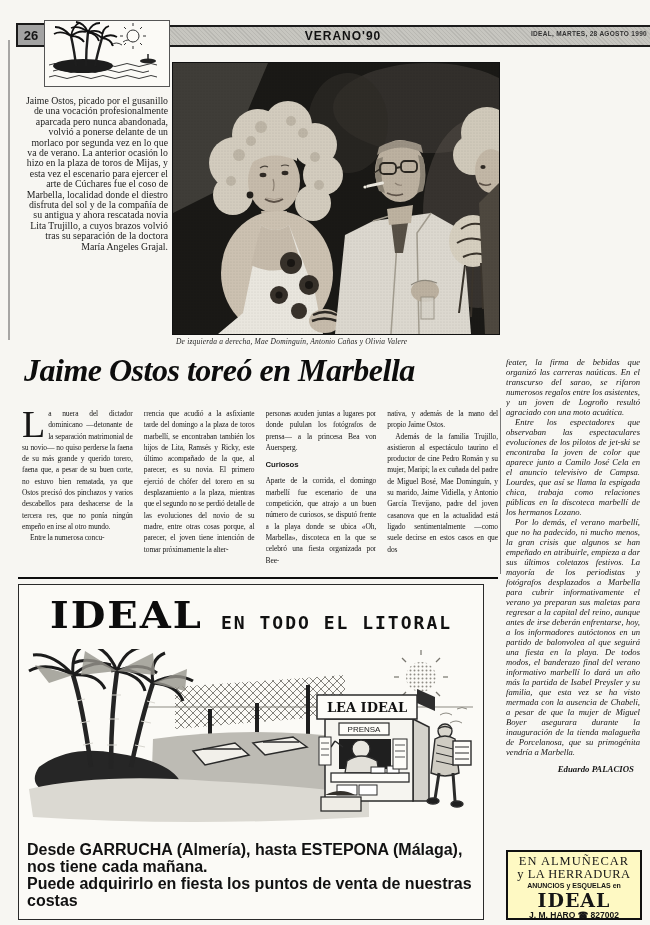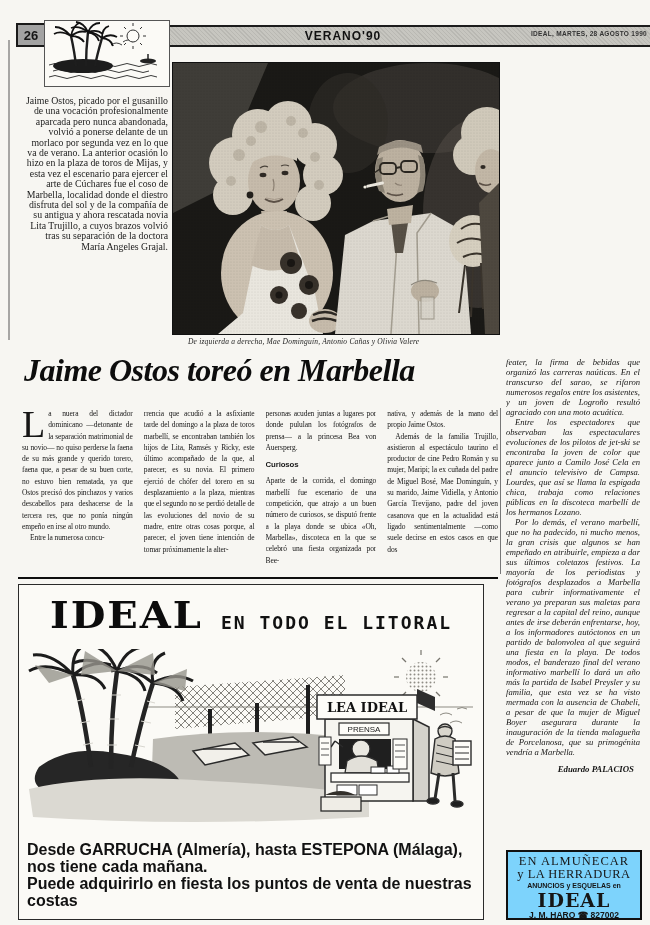--- a/index.html
+++ b/index.html
@@ -39,21 +39,21 @@
   .lead{
     position:absolute;left:20px;top:96px;width:148px;height:200px;overflow:hidden;
     font-size:9.8px;line-height:10.4px;text-align:right;color:#1b1b1b;
   }
   
   .photo{
     position:absolute;left:172px;top:62px;width:326px;height:271px;
     border:1px solid #111;background:#181818;overflow:hidden;
   }
   .caption{
-    position:absolute;left:188px;top:337px;width:320px;
+    position:absolute;left:176px;top:337px;width:320px;
     font-style:italic;font-size:7.5px;color:#222;letter-spacing:.2px;
   }
   
   .headline{
     position:absolute;left:24px;top:352px;width:478px;height:46px;
     font-weight:bold;font-style:italic;font-size:32px;letter-spacing:-.5px;
     white-space:nowrap;color:#0d0d0d;
   }
   
   .cols{
@@ -94,21 +94,21 @@
     font-family:"DejaVu Sans Mono",monospace;font-weight:bold;font-size:18px;letter-spacing:2px;color:#111;
   }
   .ad-art{position:absolute;left:6px;top:64px;}
   .ad-text{
     position:absolute;left:8px;top:256px;width:448px;
     font-family:"Liberation Sans",sans-serif;font-weight:bold;font-size:16px;line-height:17px;color:#111;
   }
   
   .classified{
     position:absolute;left:506px;top:850px;width:136px;height:70px;
-    background:#7dd3fc;border:2px solid #111;text-align:center;box-sizing:border-box;padding-top:3px;
+    background:#fef9c3;border:2px solid #111;text-align:center;box-sizing:border-box;padding-top:3px;
   }
   .cl-line1{font-size:12.5px;letter-spacing:1px;line-height:13px;}
   .cl-line2{font-size:12.5px;letter-spacing:.5px;line-height:13px;}
   .cl-line3{font-family:"Liberation Sans",sans-serif;font-weight:bold;font-size:7px;line-height:9px;}
   .cl-logo{font-family:"DejaVu Serif",serif;font-weight:bold;font-size:19px;letter-spacing:1px;line-height:20px;}
   .cl-contact{font-family:"Liberation Sans",sans-serif;font-weight:bold;font-size:8.5px;line-height:11px;}
   
   .scan-line{position:absolute;left:8px;top:40px;width:2px;height:300px;background:#444;opacity:.45;}
 </style>
 </head>

